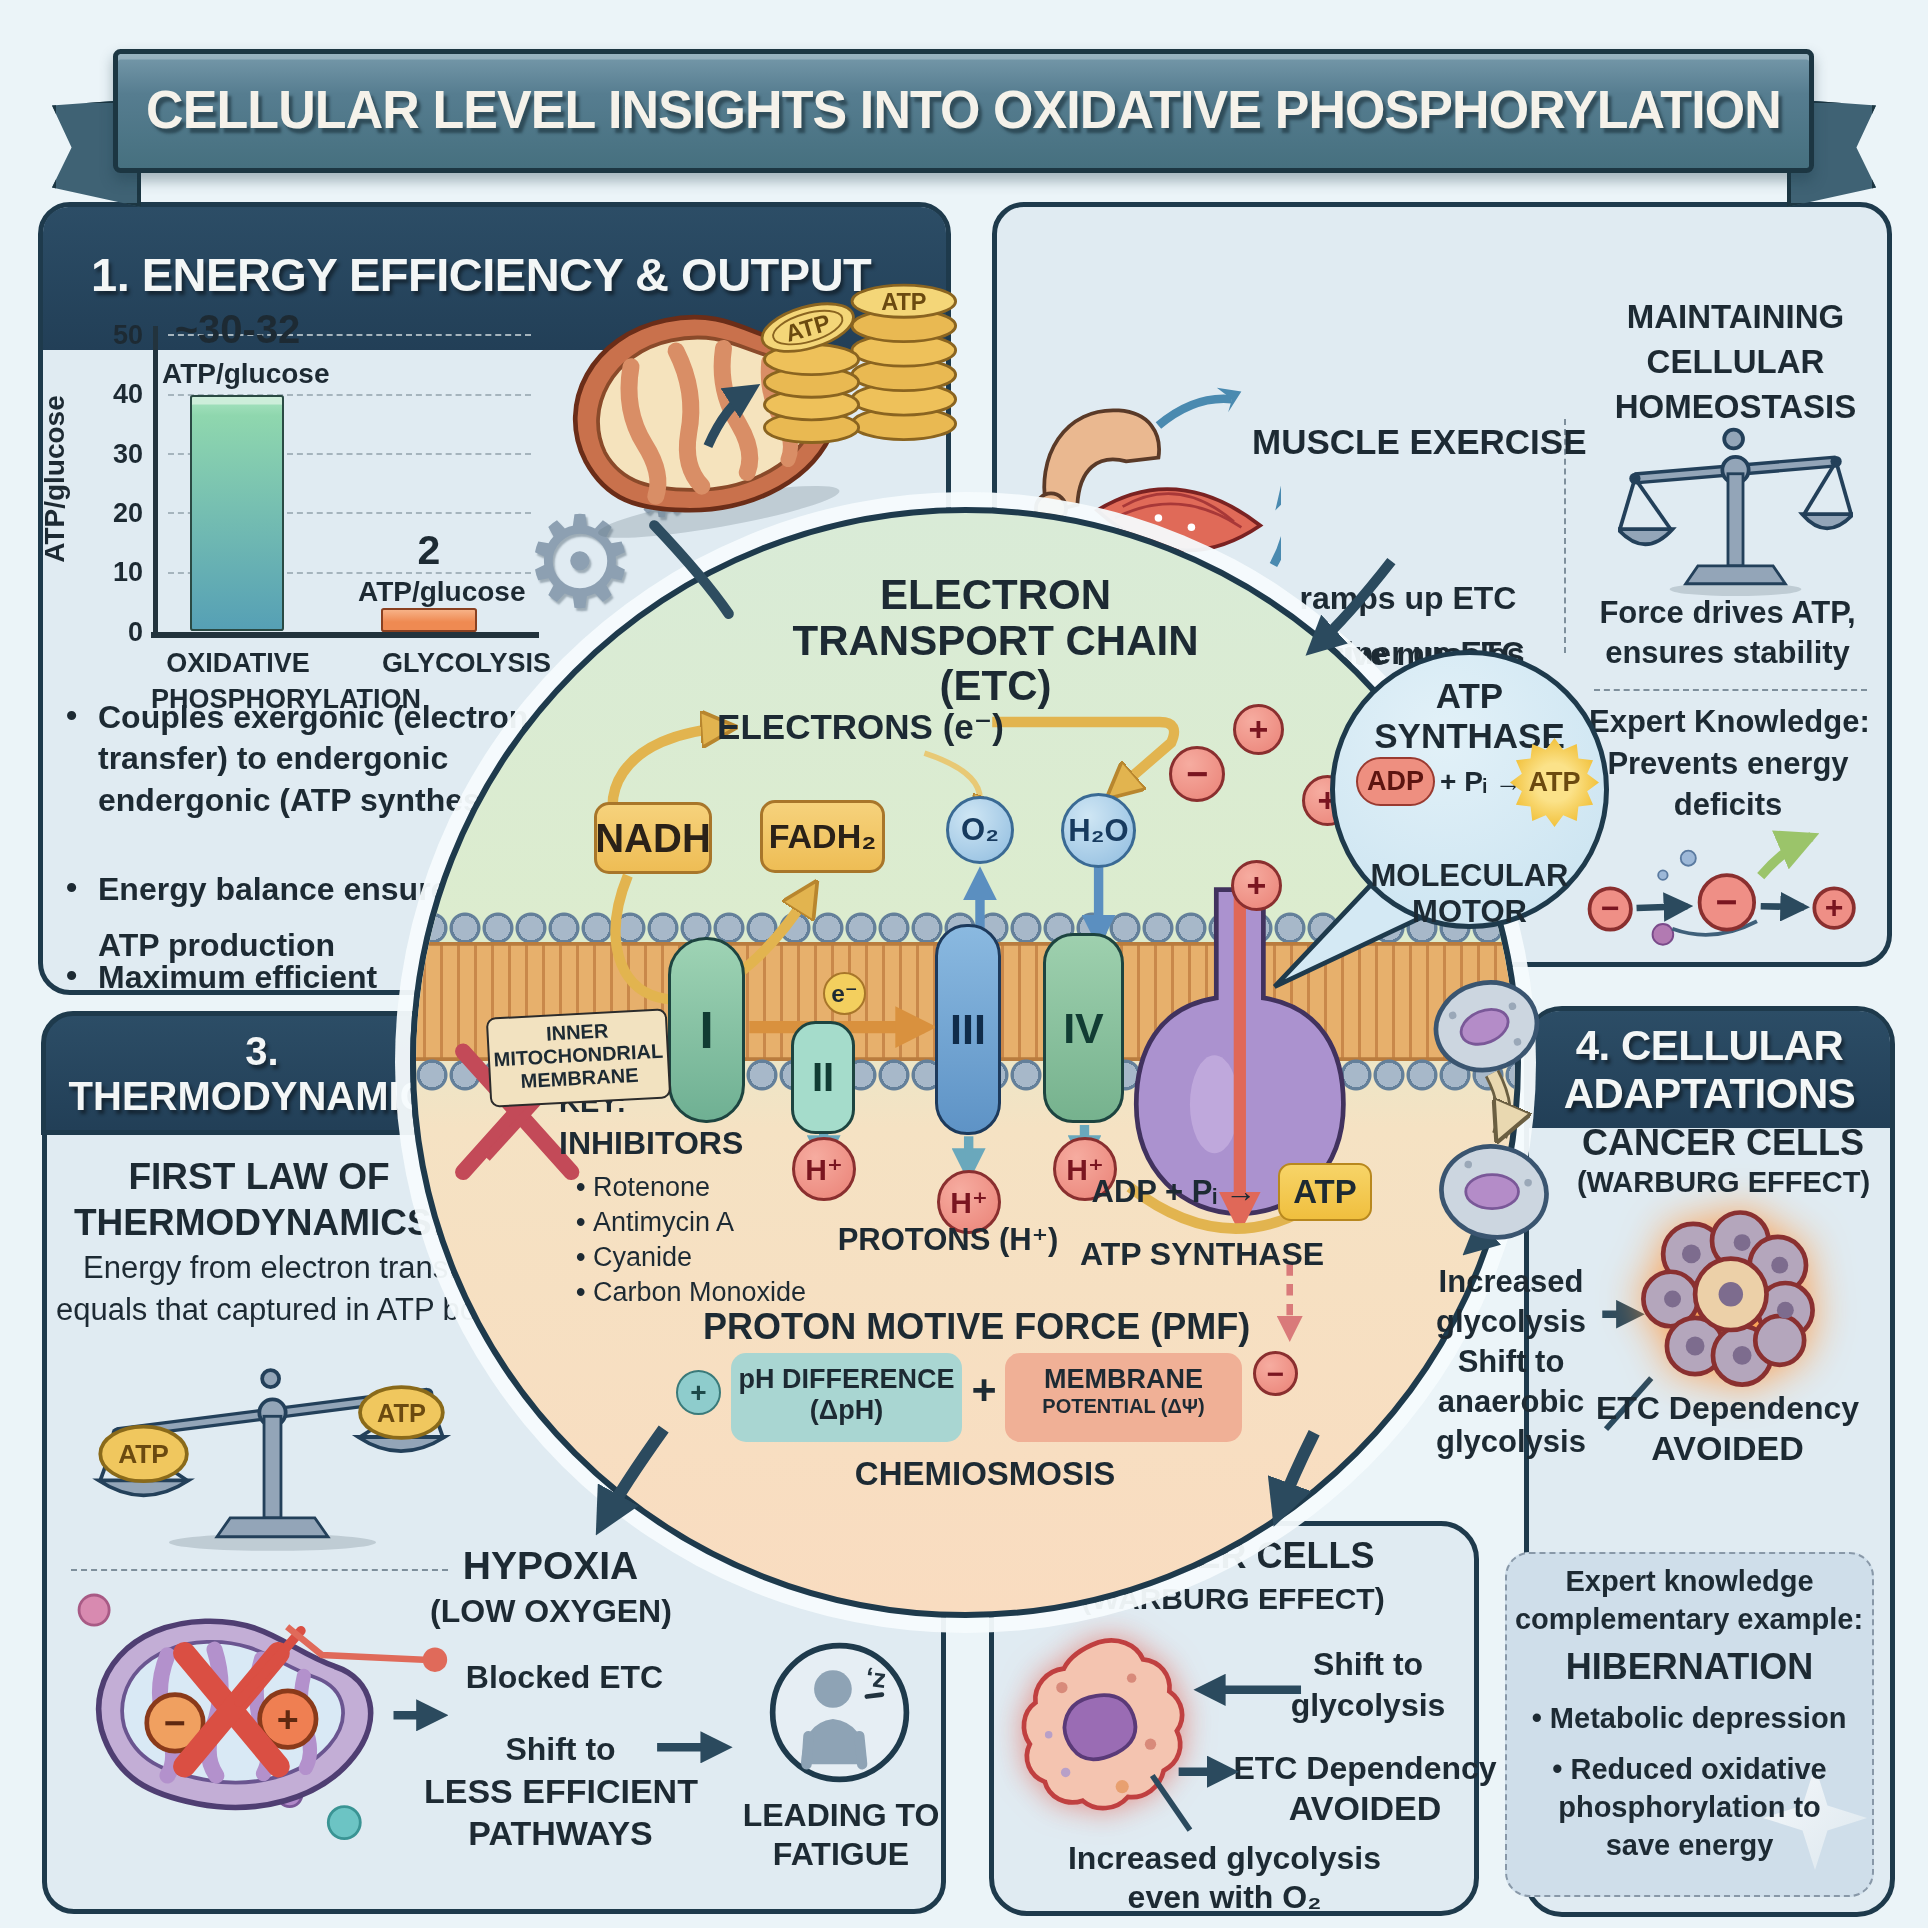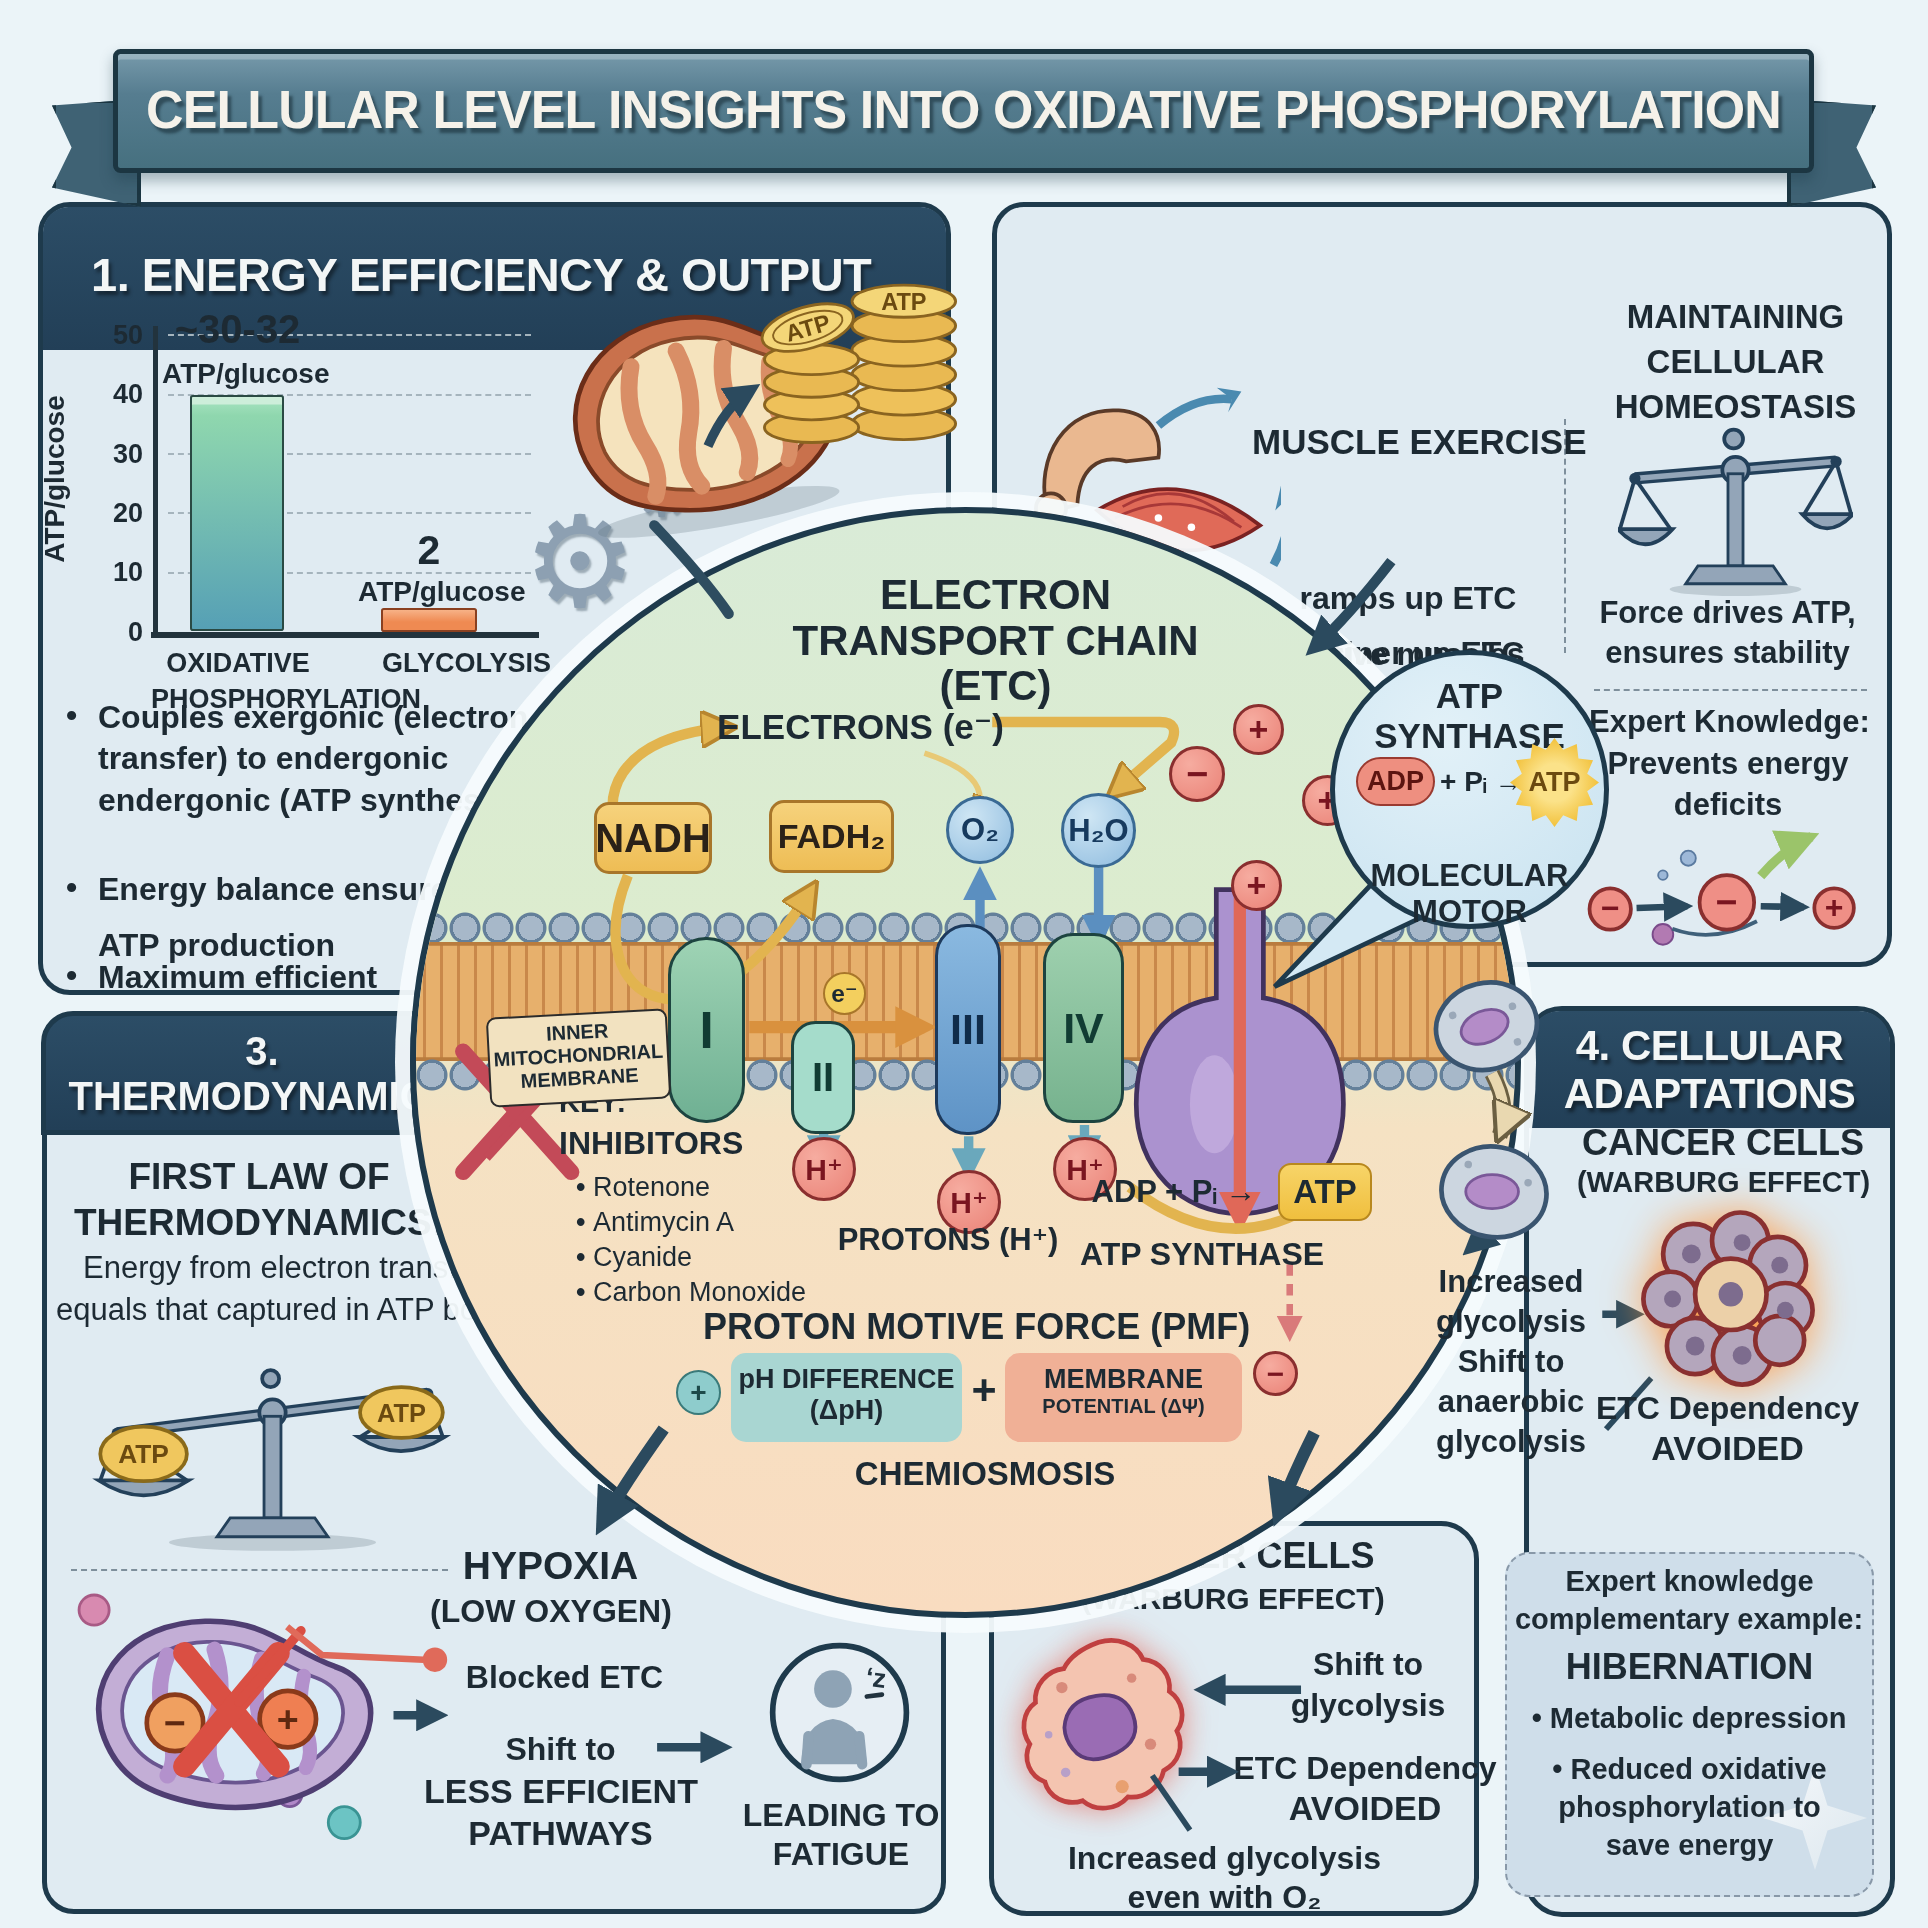--- a/index.html
+++ b/index.html
@@ -433,21 +433,21 @@
         <span>IV</span>
       </div>
 
     <div class="abs b c nw" style="left:344px;top:58px;width:471px;font-size:42px;z-index:4;">ELECTRON</div>
     <div class="abs b c nw" style="left:344px;top:104px;width:471px;font-size:42px;z-index:4;">TRANSPORT CHAIN</div>
     <div class="abs b c nw" style="left:344px;top:149px;width:471px;font-size:42px;z-index:4;">(ETC)</div>
     <div class="abs b c nw" style="left:256px;top:194px;width:377px;font-size:35px;z-index:4;">ELECTRONS (e⁻)</div>
     <div class="ybox" style="left:178px;top:289px;width:118px;height:72px;font-size:40px;z-index:4;">
         <span>NADH</span>
       </div>
-    <div class="ybox" style="left:353px;top:287px;width:125px;height:73px;font-size:34px;z-index:4;">
+    <div class="ybox" style="left:344px;top:287px;width:125px;height:73px;font-size:34px;z-index:4;">
         <span>FADH₂</span>
       </div>
     <div class="bluecirc" style="left:530px;top:283px;width:68px;height:68px;font-size:31px;z-index:4;">
         <span>O₂</span>
       </div>
     <div class="bluecirc" style="left:645px;top:280px;width:75px;height:75px;font-size:31px;z-index:4;">
         <span>H₂O</span>
       </div>
     <div class="ion" style="left:753px;top:233px;width:56px;height:56px;font-size:38px;z-index:4;">
         <span>−</span>

